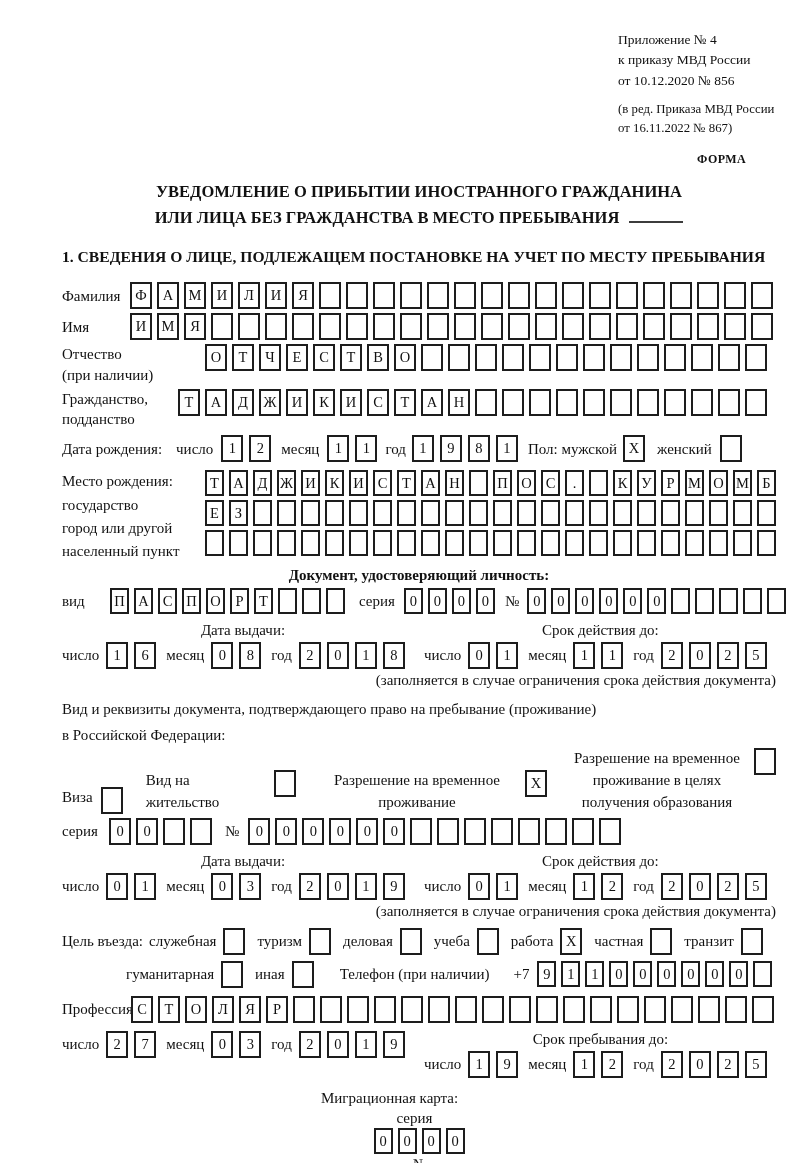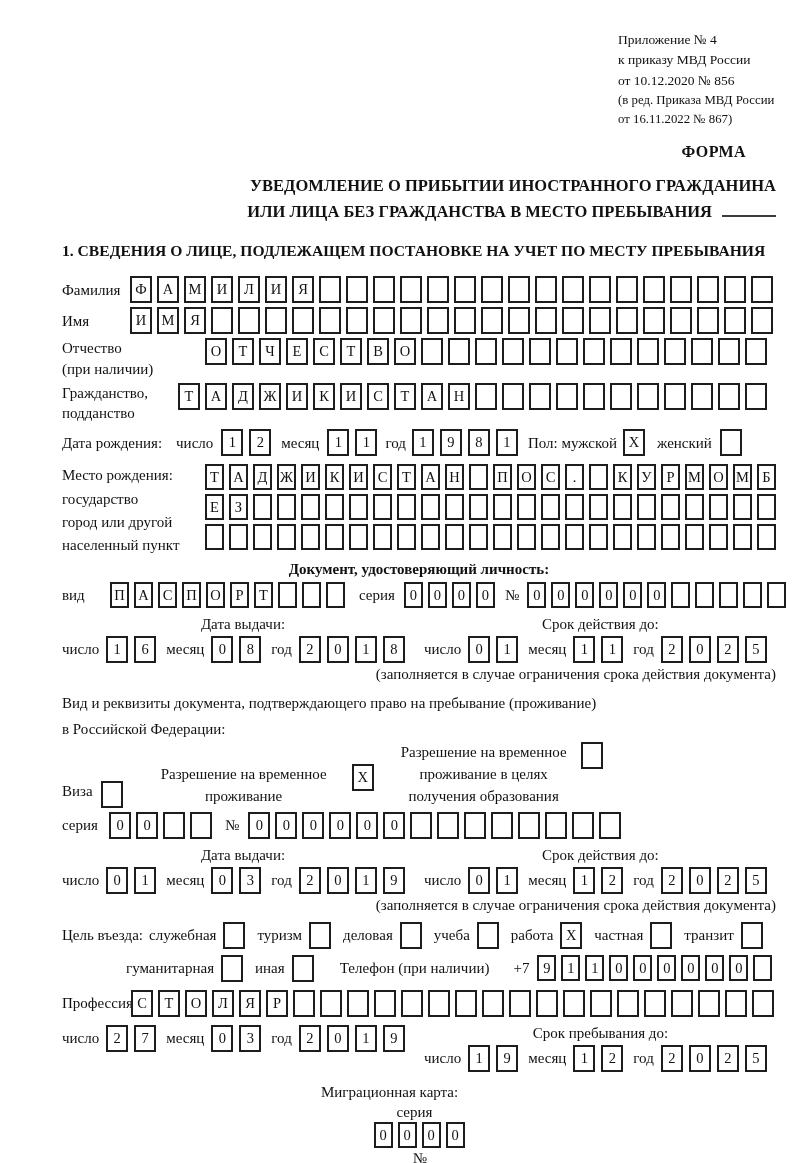--- a/index.html
+++ b/index.html
@@ -2,23 +2,23 @@
 <html lang="ru"><head>
 <meta charset="utf-8">
 <style>
   html,body{margin:0;padding:0;}
   body{width:800px;min-height:1163px;background:#fff;color:#111;
        font-family:"Liberation Serif","DejaVu Serif",serif;font-size:15px;}
   .page{padding:30px 24px 16px 62px;}
   
   .appendix{margin-left:556px;font-size:13.5px;line-height:1.5;}
   .appendix .ed{font-size:12.8px;}
-  .appendix .gap{margin-top:0;}
-  .forma{font-weight:700;text-align:right;padding-right:30px;margin-top:14px;font-size:16px;letter-spacing:.4px;}
-  .title{margin-top:12px;text-align:right;font-weight:700;font-size:16.5px;line-height:1.55;}
+  .appendix .gap{margin-top:9px;}
+  .forma{font-weight:700;text-align:right;padding-right:30px;margin-top:14px;font-size:12px;letter-spacing:.4px;}
+  .title{margin-top:12px;text-align:center;font-weight:700;font-size:16.5px;line-height:1.55;}
   .blank{display:inline-block;width:54px;height:4px;border-bottom:2.5px solid #3c3c3c;margin-left:10px;}
   .sechead{margin-top:18px;margin-bottom:16px;font-weight:700;font-size:15.6px;}
   
   .row{display:flex;align-items:center;margin-bottom:4px;}
   .row.top{align-items:flex-start;}
   .lbl{flex:0 0 auto;line-height:1.35;}
   .cells{display:flex;gap:5px;flex:0 0 auto;}
   .cell{box-sizing:border-box;width:22px;height:27px;border:2px solid #1d1d1d;background:#fff;
         display:inline-flex;align-items:center;justify-content:center;font-size:14.5px;flex:0 0 auto;}
   .sm .cell, .cell.smc{width:19px;height:26px;}
@@ -392,20 +392,24 @@
     <div>Вид и реквизиты документа, подтверждающего право на пребывание (проживание)</div>
     <div>в Российской Федерации:</div>
   </div>
 
   <div class="opts">
     <div class="opt">
       <span class="olbl">Виза</span>
       <span class="cell cb"></span>
     </div>
     <div class="opt">
+      <span class="olbl" style="margin-left:10px">Вид на жительство</span>
+      <span class="cell cb"></span>
+    </div>
+    <div class="opt">
       <span class="olbl c" style="width:200px;margin-left:8px">Разрешение на временное проживание</span>
       <span class="cell cb">X</span>
     </div>
     <div class="opt" style="margin-right:0">
       <span class="olbl c" style="width:178px;margin-left:8px">Разрешение на временное проживание в целях получения образования</span>
       <span class="cell cb"></span>
     </div>
   </div>
 
   <div class="row" style="margin-top:2px">

